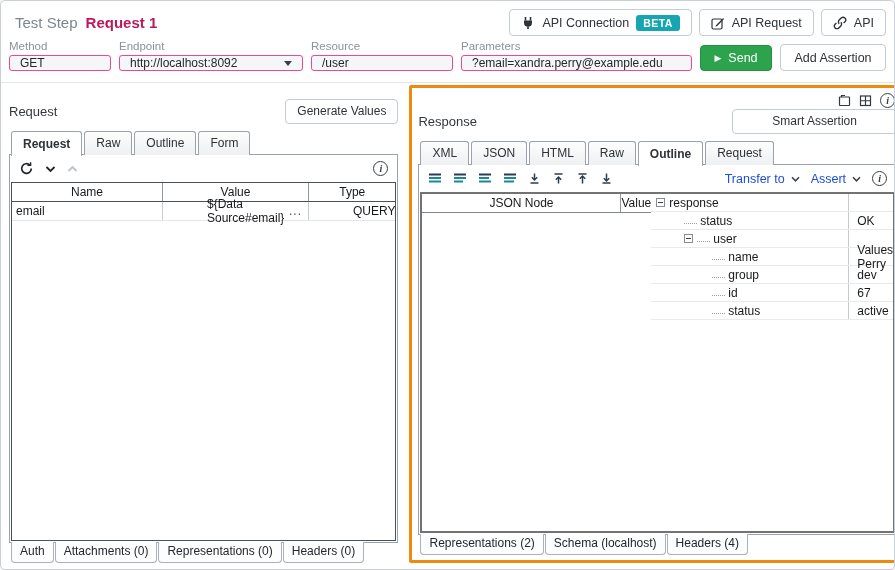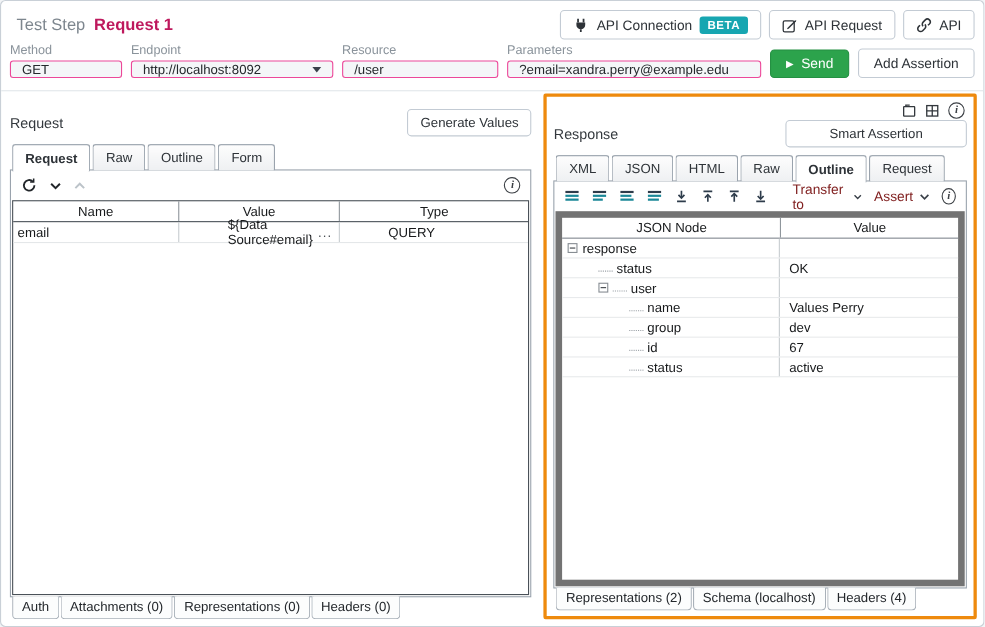--- a/index.html
+++ b/index.html
@@ -73,39 +73,39 @@
 
   
   .toolbar{ height:27px; display:flex; align-items:center; gap:11px; padding:0 9px; flex:0 0 auto; }
   .toolbar .spacer{ flex:1; }
   .tbi{ display:inline-flex; align-items:center; cursor:pointer; }
   .info{
     width:15px; height:15px; border:1px solid #3b3f44; border-radius:50%;
     display:inline-flex; align-items:center; justify-content:center;
     font-family:"Liberation Serif",serif; font-style:italic; font-weight:700; font-size:10px; color:#3b3f44; cursor:pointer;
   }
-  .dd{ display:inline-flex; align-items:center; gap:6px; font-size:12.5px; color:#7f1d1d; cursor:pointer; }
+  .dd{ display:inline-flex; align-items:center; gap:6px; font-size:12.5px; color:#1d4ed8; cursor:pointer; }
 
   
   .ptable{ flex:1; min-height:0; margin:0 1px 1px 1px; border:1px solid #4a5158; display:flex; flex-direction:column; }
   .thead{ display:flex; height:19px; border-bottom:1px solid #4a5158; flex:0 0 auto; }
   .hcell{ display:flex; align-items:center; justify-content:center; font-size:12px; color:#17191b; }
   .thead .hcell + .hcell{ border-left:1px solid #8f969c; }
   .c-name{ width:150px; } .c-value{ width:146px; } .c-type{ flex:1; }
   .prow{ display:flex; height:19px; border-bottom:1px solid #e4e7e9; flex:0 0 auto; }
   .bcell{ display:flex; align-items:center; font-size:12px; color:#17191b; }
   .prow .bcell + .bcell{ border-left:1px solid #c7ccd0;padding-left:44px; }
   .bcell.c-name{ padding-left:4px; justify-content:flex-start; }
   .bcell.c-value{ padding:0 6px; justify-content:space-between; }
   .bcell.c-type{ padding-left:6px; justify-content:flex-start; }
   .more{ color:#4a4f54; letter-spacing:1px; cursor:pointer; }
   .tbody{ flex:1; }
 
   
-  .ttable{ flex:1; min-height:0; margin:0 1px 1px 1px; border:6px solid #737373; display:flex; flex-direction:column; }
+  .ttable{ flex:1; min-height:0; margin:0 1px 1px 1px; border:2px solid #737373; display:flex; }
   .ttable .thead{ border-bottom:1px solid #80878f; }
   .c-node{ width:198px; } .c-val{ flex:1; }
   .trow{ display:flex; height:18px; border-bottom:1px solid #e8eaec; flex:0 0 auto; }
   .trow .c-node{ border-right:1px solid #c7ccd0; display:flex; align-items:center; }
   .trow .c-val{ display:flex; align-items:center; padding-left:8px; font-size:12px; color:#17191b; }
   .nlabel{ font-size:12px; color:#17191b; }
   .expander{
     width:9px; height:9px; border:1px solid #878d93; background:#fff;
     display:inline-flex; align-items:center; justify-content:center; margin-right:4px; flex:0 0 auto; cursor:pointer;
   }

